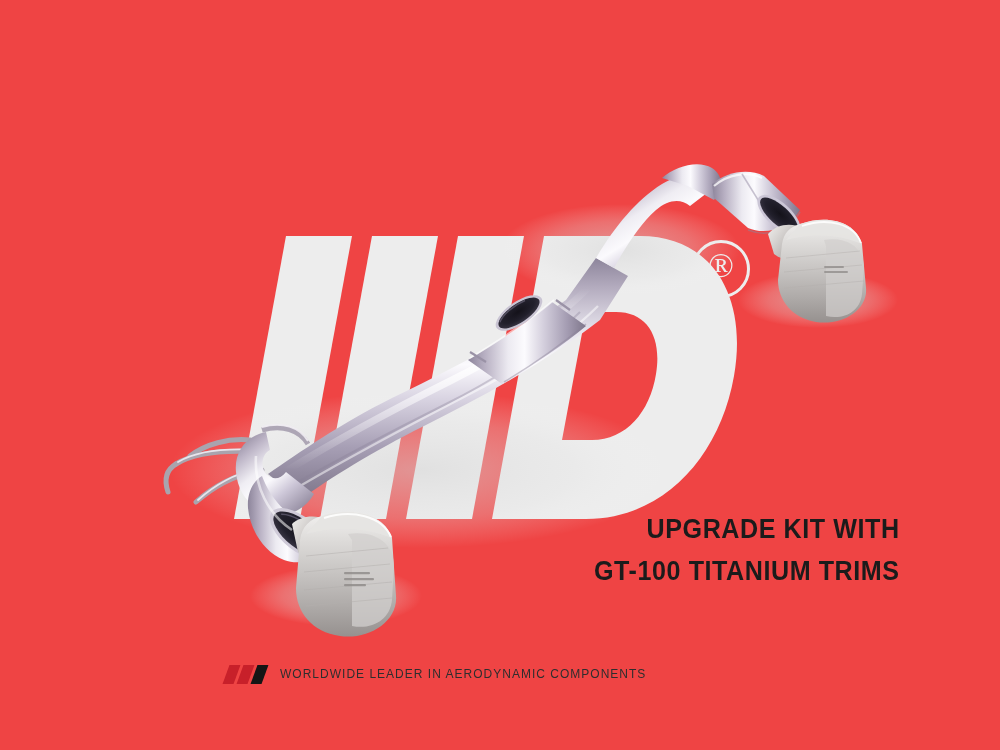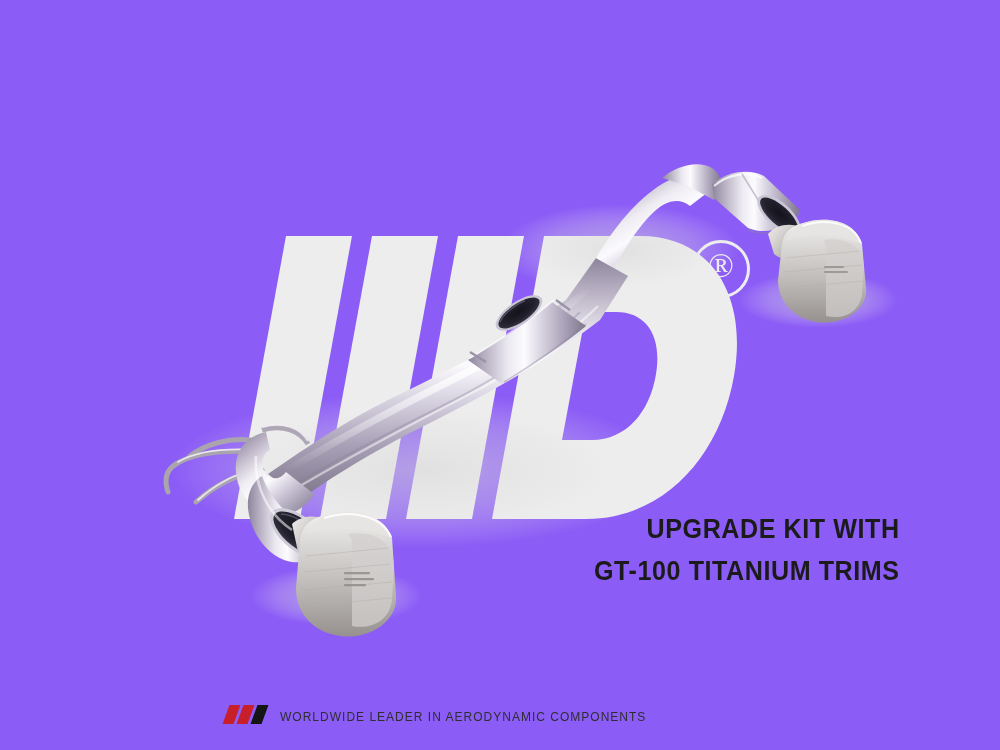--- a/index.html
+++ b/index.html
@@ -34,42 +34,42 @@
     letter-spacing:.6px;
     line-height:42px;
     transform:scaleX(.93);
     transform-origin:right center;
     white-space:nowrap;
   }
   .headline div{white-space:nowrap;}
 
   
   .footer{
-    position:absolute;left:0;top:696px;width:888px;height:28px;
-    display:flex;align-items:flex-end;justify-content:center;gap:12px;
+    position:absolute;left:0;top:660px;width:888px;height:28px;
+    display:flex;align-items:center;justify-content:center;gap:12px;
   }
   .brandmark{display:flex;align-items:center;height:19px;}
   .bar{
     width:11px;height:19px;margin-right:3px;
     transform:skewX(-20deg);
   }
   .footer-text{
     color:#2e2e2e;
     font-size:12.5px;
     letter-spacing:1.05px;
     font-weight:400;
     white-space:nowrap;
     transform:scaleX(.96);
     transform-origin:left center;
   }
 </style>
 </head>
 <body style="background: rgb(246, 246, 246);">
 
-<div id="stage" style="background: #8b5cf6;">
+<div id="stage" style="background: #ef4444;">
 
   <div class="wm">
     <svg width="1000" height="750" viewBox="0 0 1000 750">
       <g fill="#ededed">
 
         <path d="M286 236 L352 236 L300 519 L234 519 Z"></path>
         <path d="M372 236 L438 236 L386 519 L320 519 Z"></path>
         <path d="M458 236 L524 236 L472 519 L406 519 Z"></path>
 
         <path d="M544 236 L640 236

